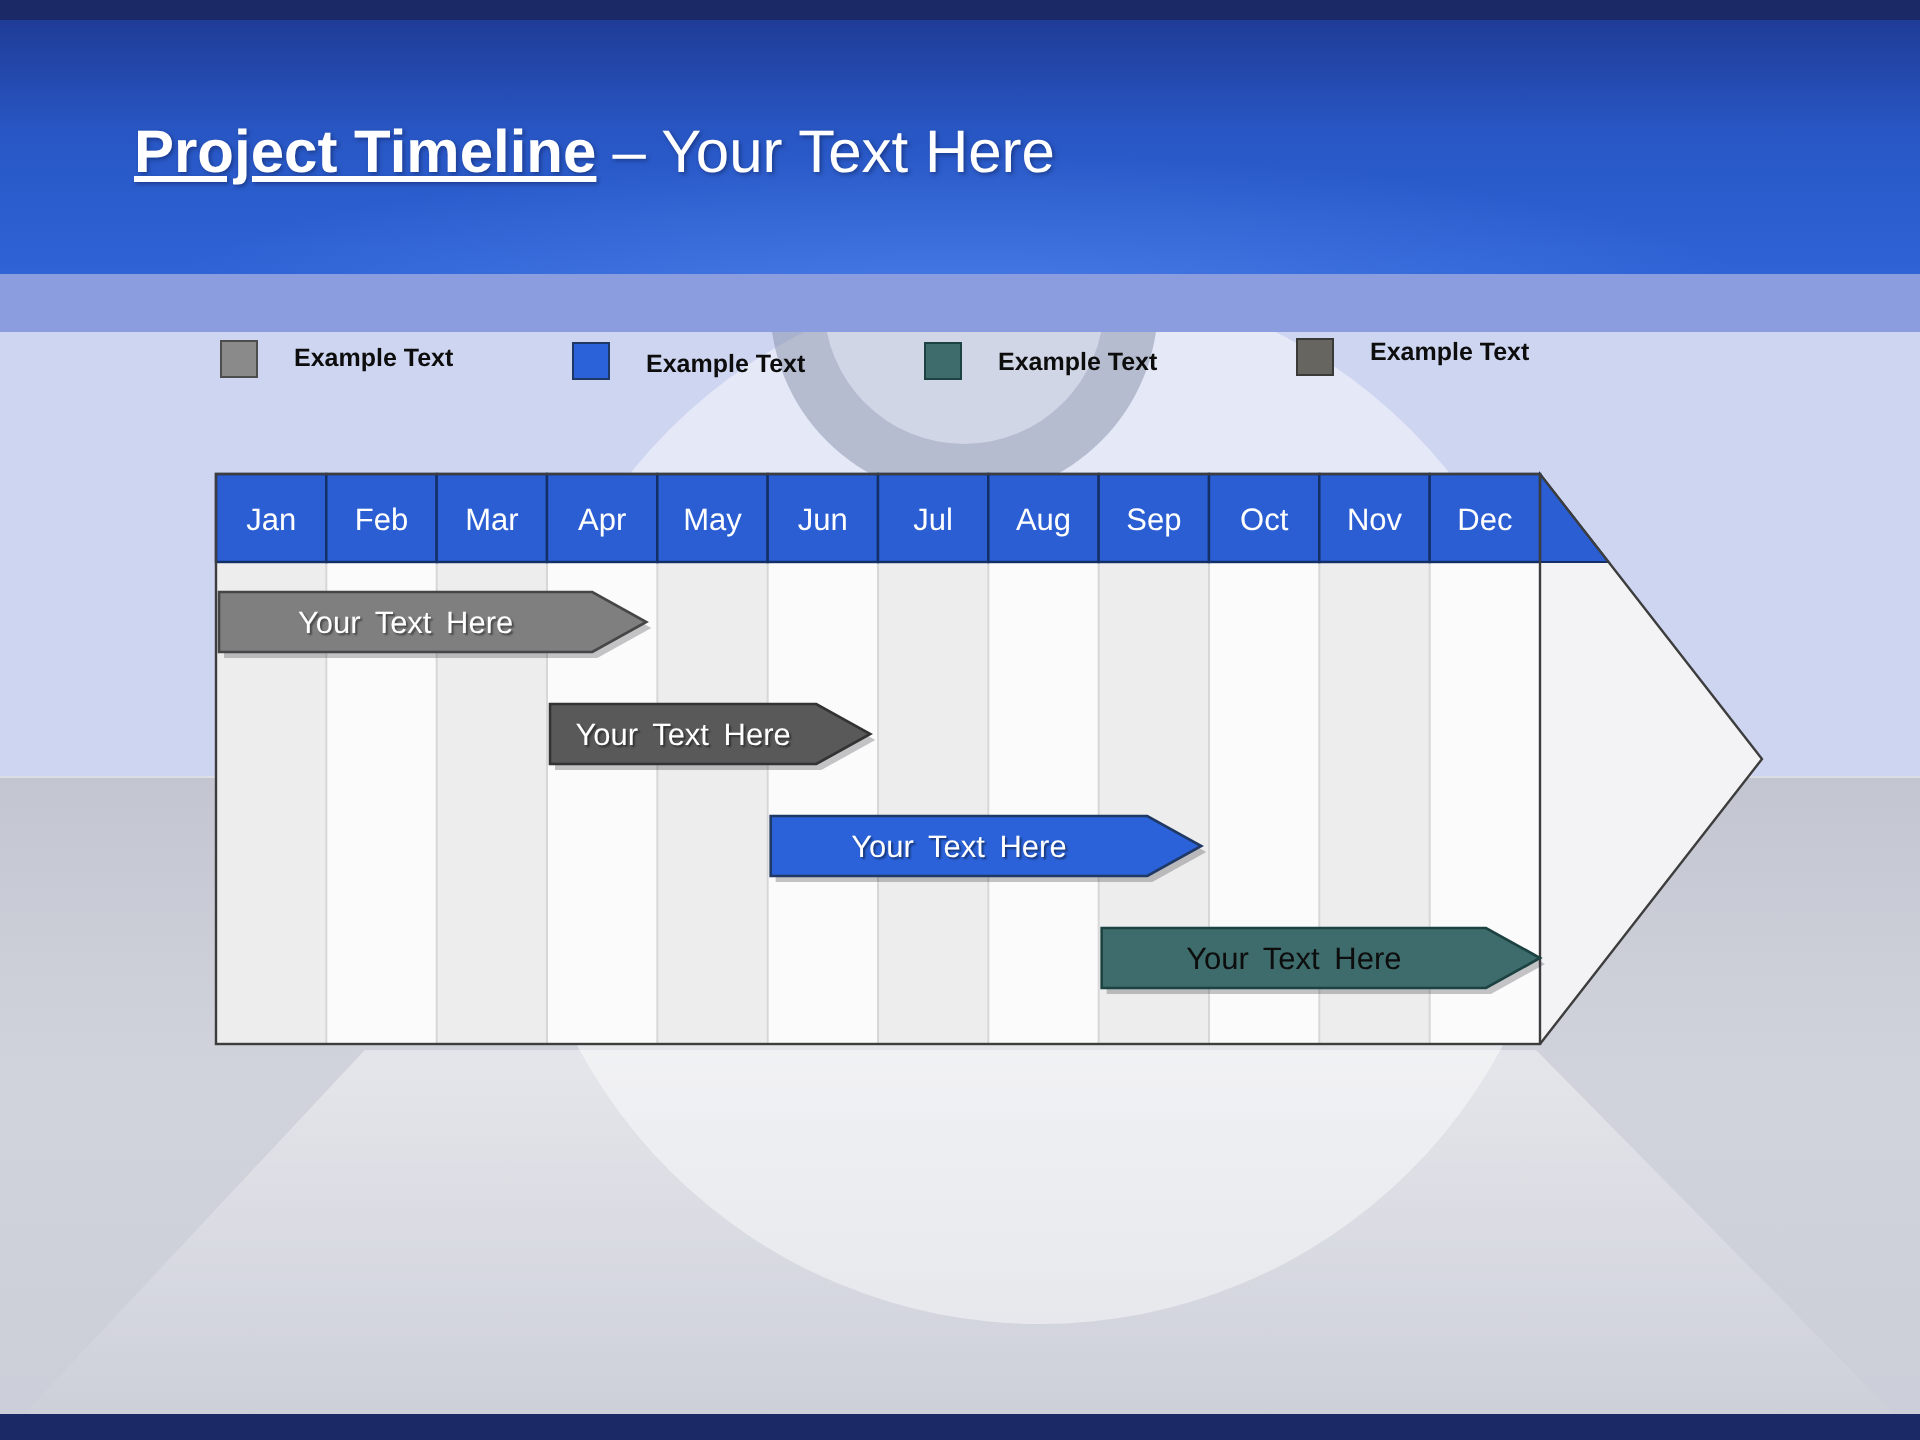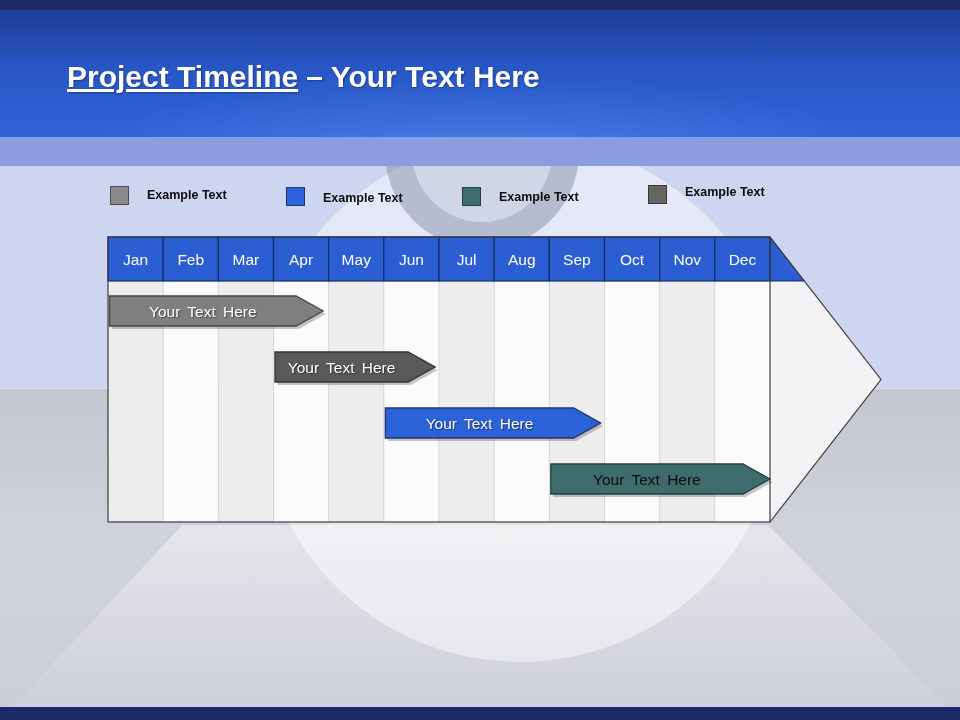--- a/index.html
+++ b/index.html
@@ -20,24 +20,24 @@
   .fan{position:absolute;left:0;top:525px;width:960px;height:195px;opacity:.5;
     background:linear-gradient(180deg,rgba(255,255,255,.85),rgba(255,255,255,0));
     clip-path:polygon(19% 0,80% 0,100% 100%,0 100%);}
   .watermark{position:absolute;left:0;top:0;width:960px;height:720px;pointer-events:none;}
   .footer-strip{position:absolute;left:0;bottom:0;width:960px;height:13px;background:#1b2a66;}
 
   
   .title{position:absolute;left:67px;top:60px;color:#ffffff;font-size:30px;white-space:nowrap;
     text-shadow:1px 1px 2px rgba(0,0,30,.35);}
   .t-bold{font-weight:700;text-decoration:underline;}
-  .t-reg{font-weight:700;margin-left:8px;}
+  .t-reg{font-weight:400;margin-left:8px;}
 
   
-  .legend-item{position:absolute;display:flex;align-items:flex-start;margin-top:16px;}
+  .legend-item{position:absolute;display:flex;align-items:flex-start;}
   .legend-swatch{width:19px;height:19px;border:1.5px solid #4a4a4a;box-sizing:border-box;flex:0 0 auto;}
   .legend-label{margin-left:18px;font-size:12.5px;font-weight:700;color:#0d0d0d;line-height:19px;white-space:nowrap;}
 
   
   .timeline-svg{position:absolute;left:105px;top:233px;width:790px;height:300px;}
   svg text{font-family:"Liberation Sans",sans-serif;}
   .reflection{position:absolute;left:105px;top:523px;width:790px;height:115px;overflow:hidden;opacity:.13;
     -webkit-mask-image:linear-gradient(180deg,#000 0%,transparent 95%);
     mask-image:linear-gradient(180deg,#000 0%,transparent 95%);}
 </style>

